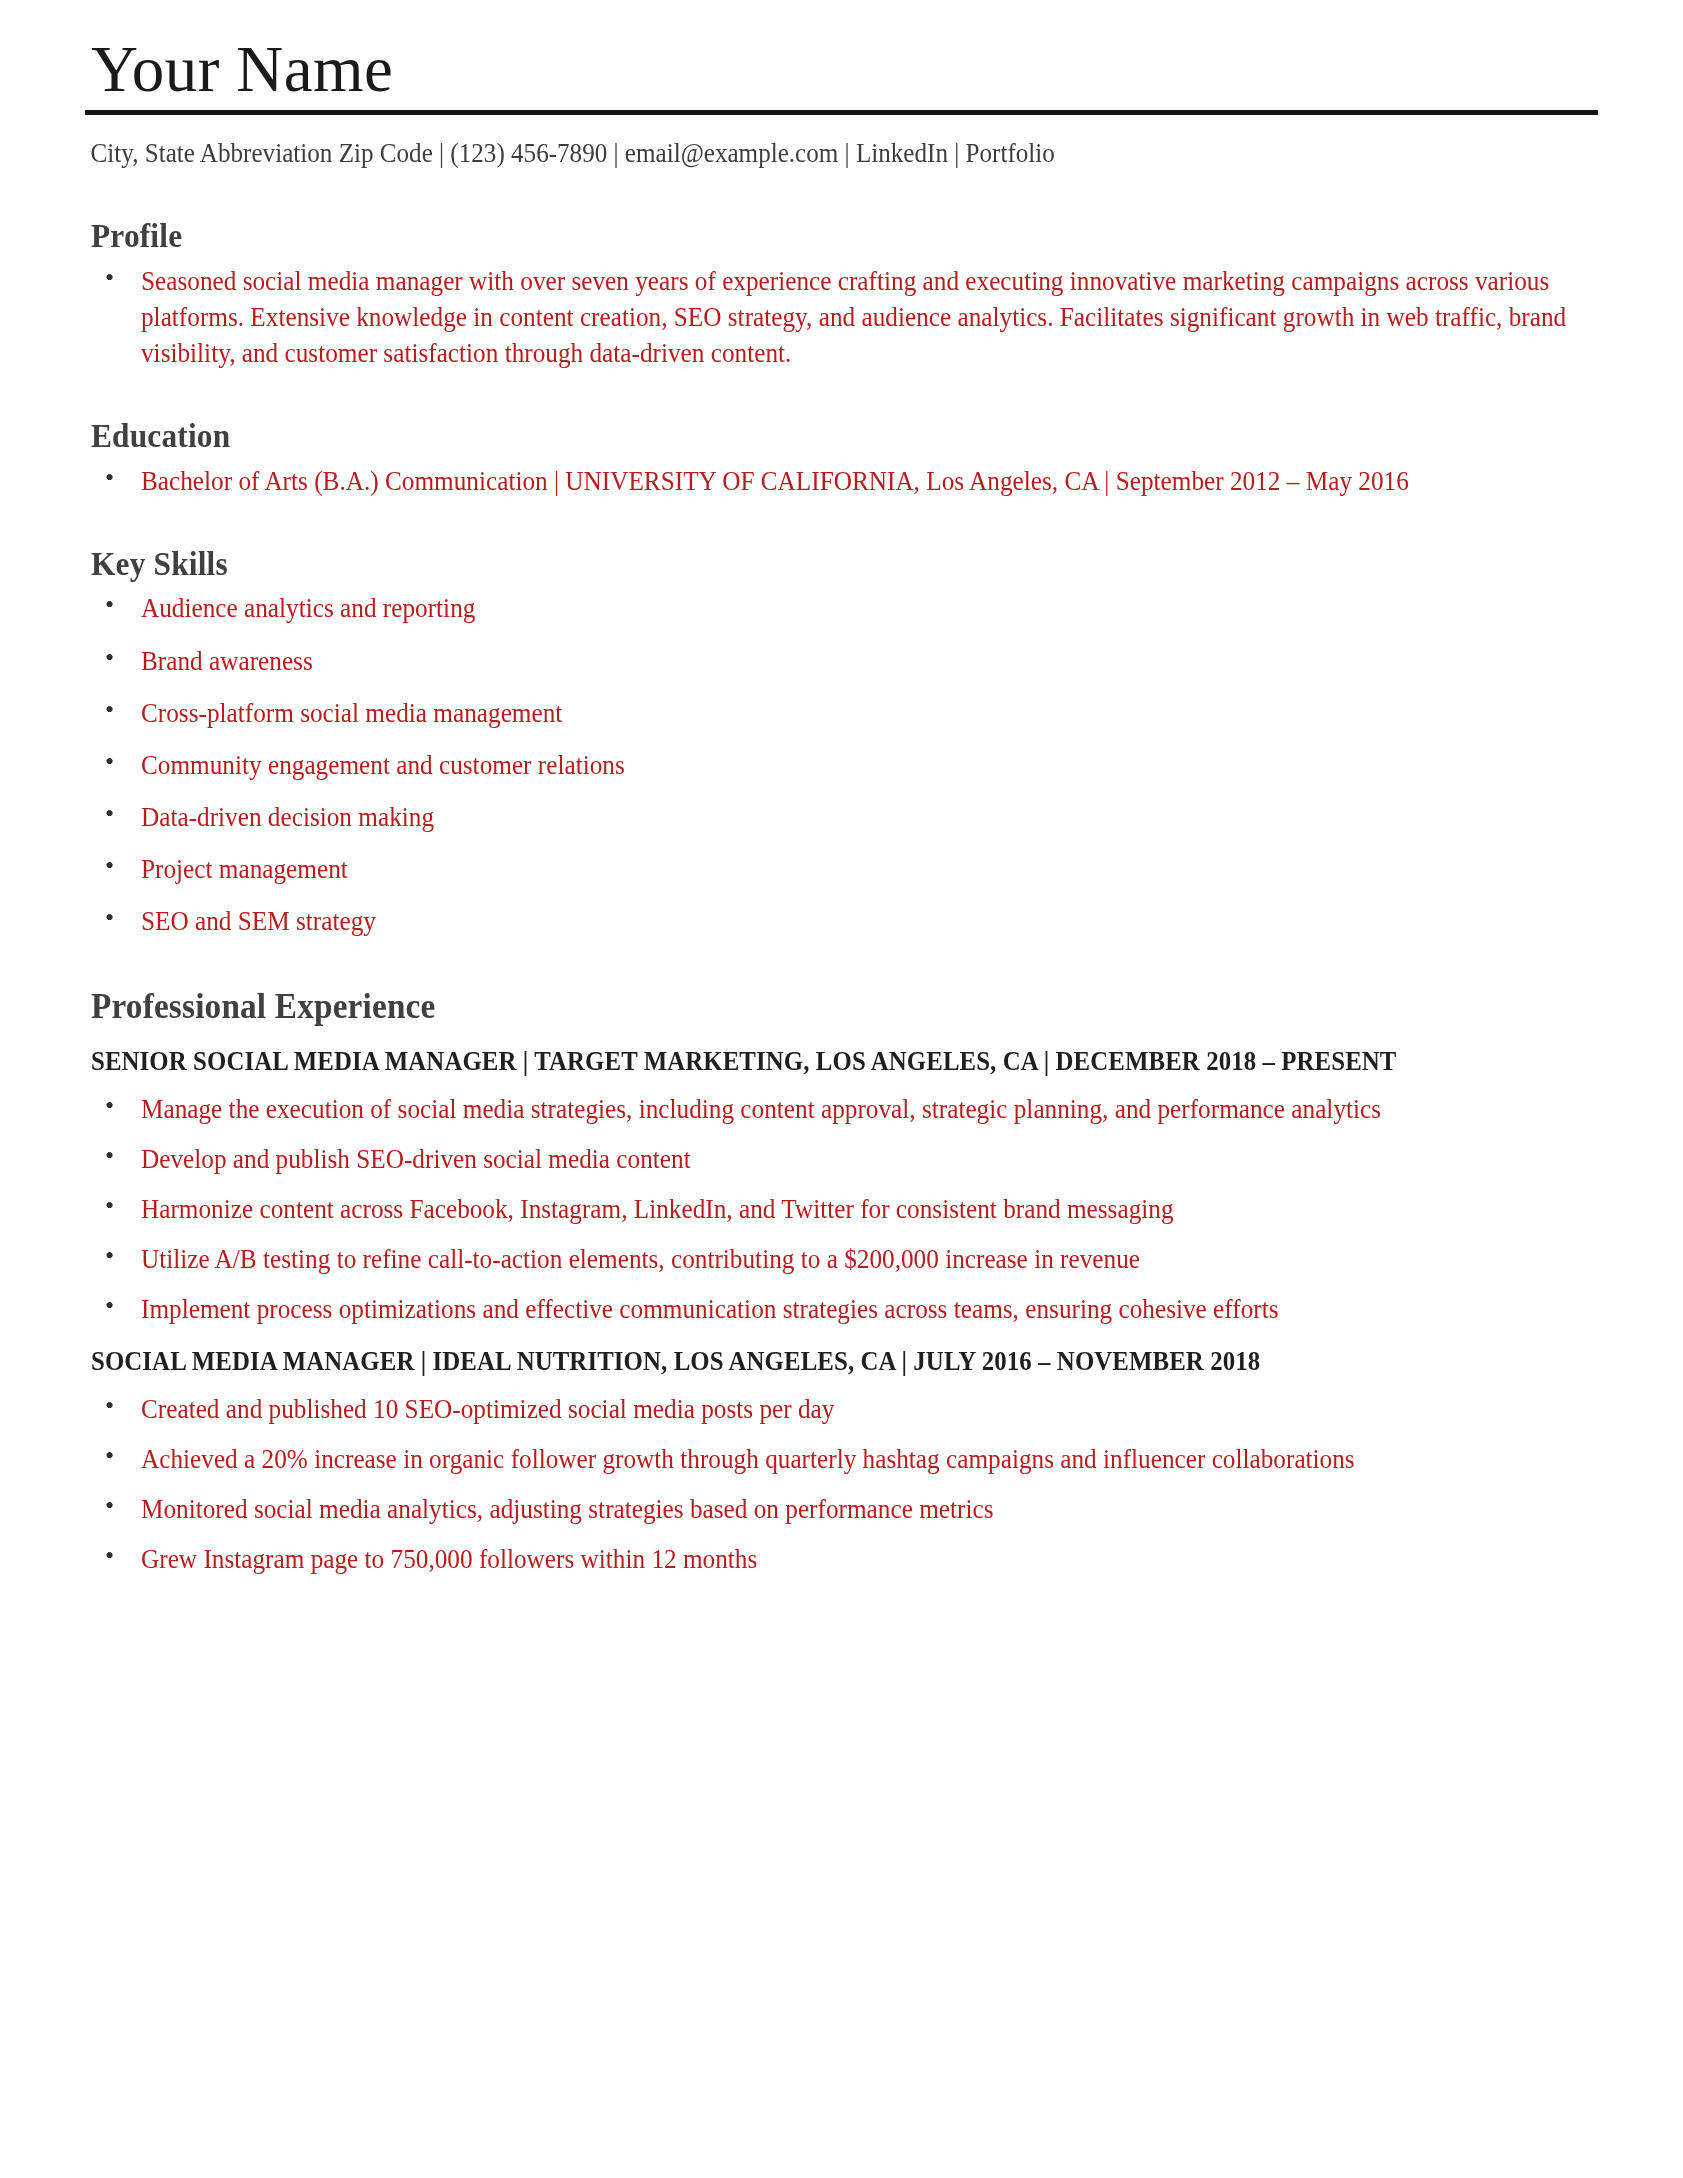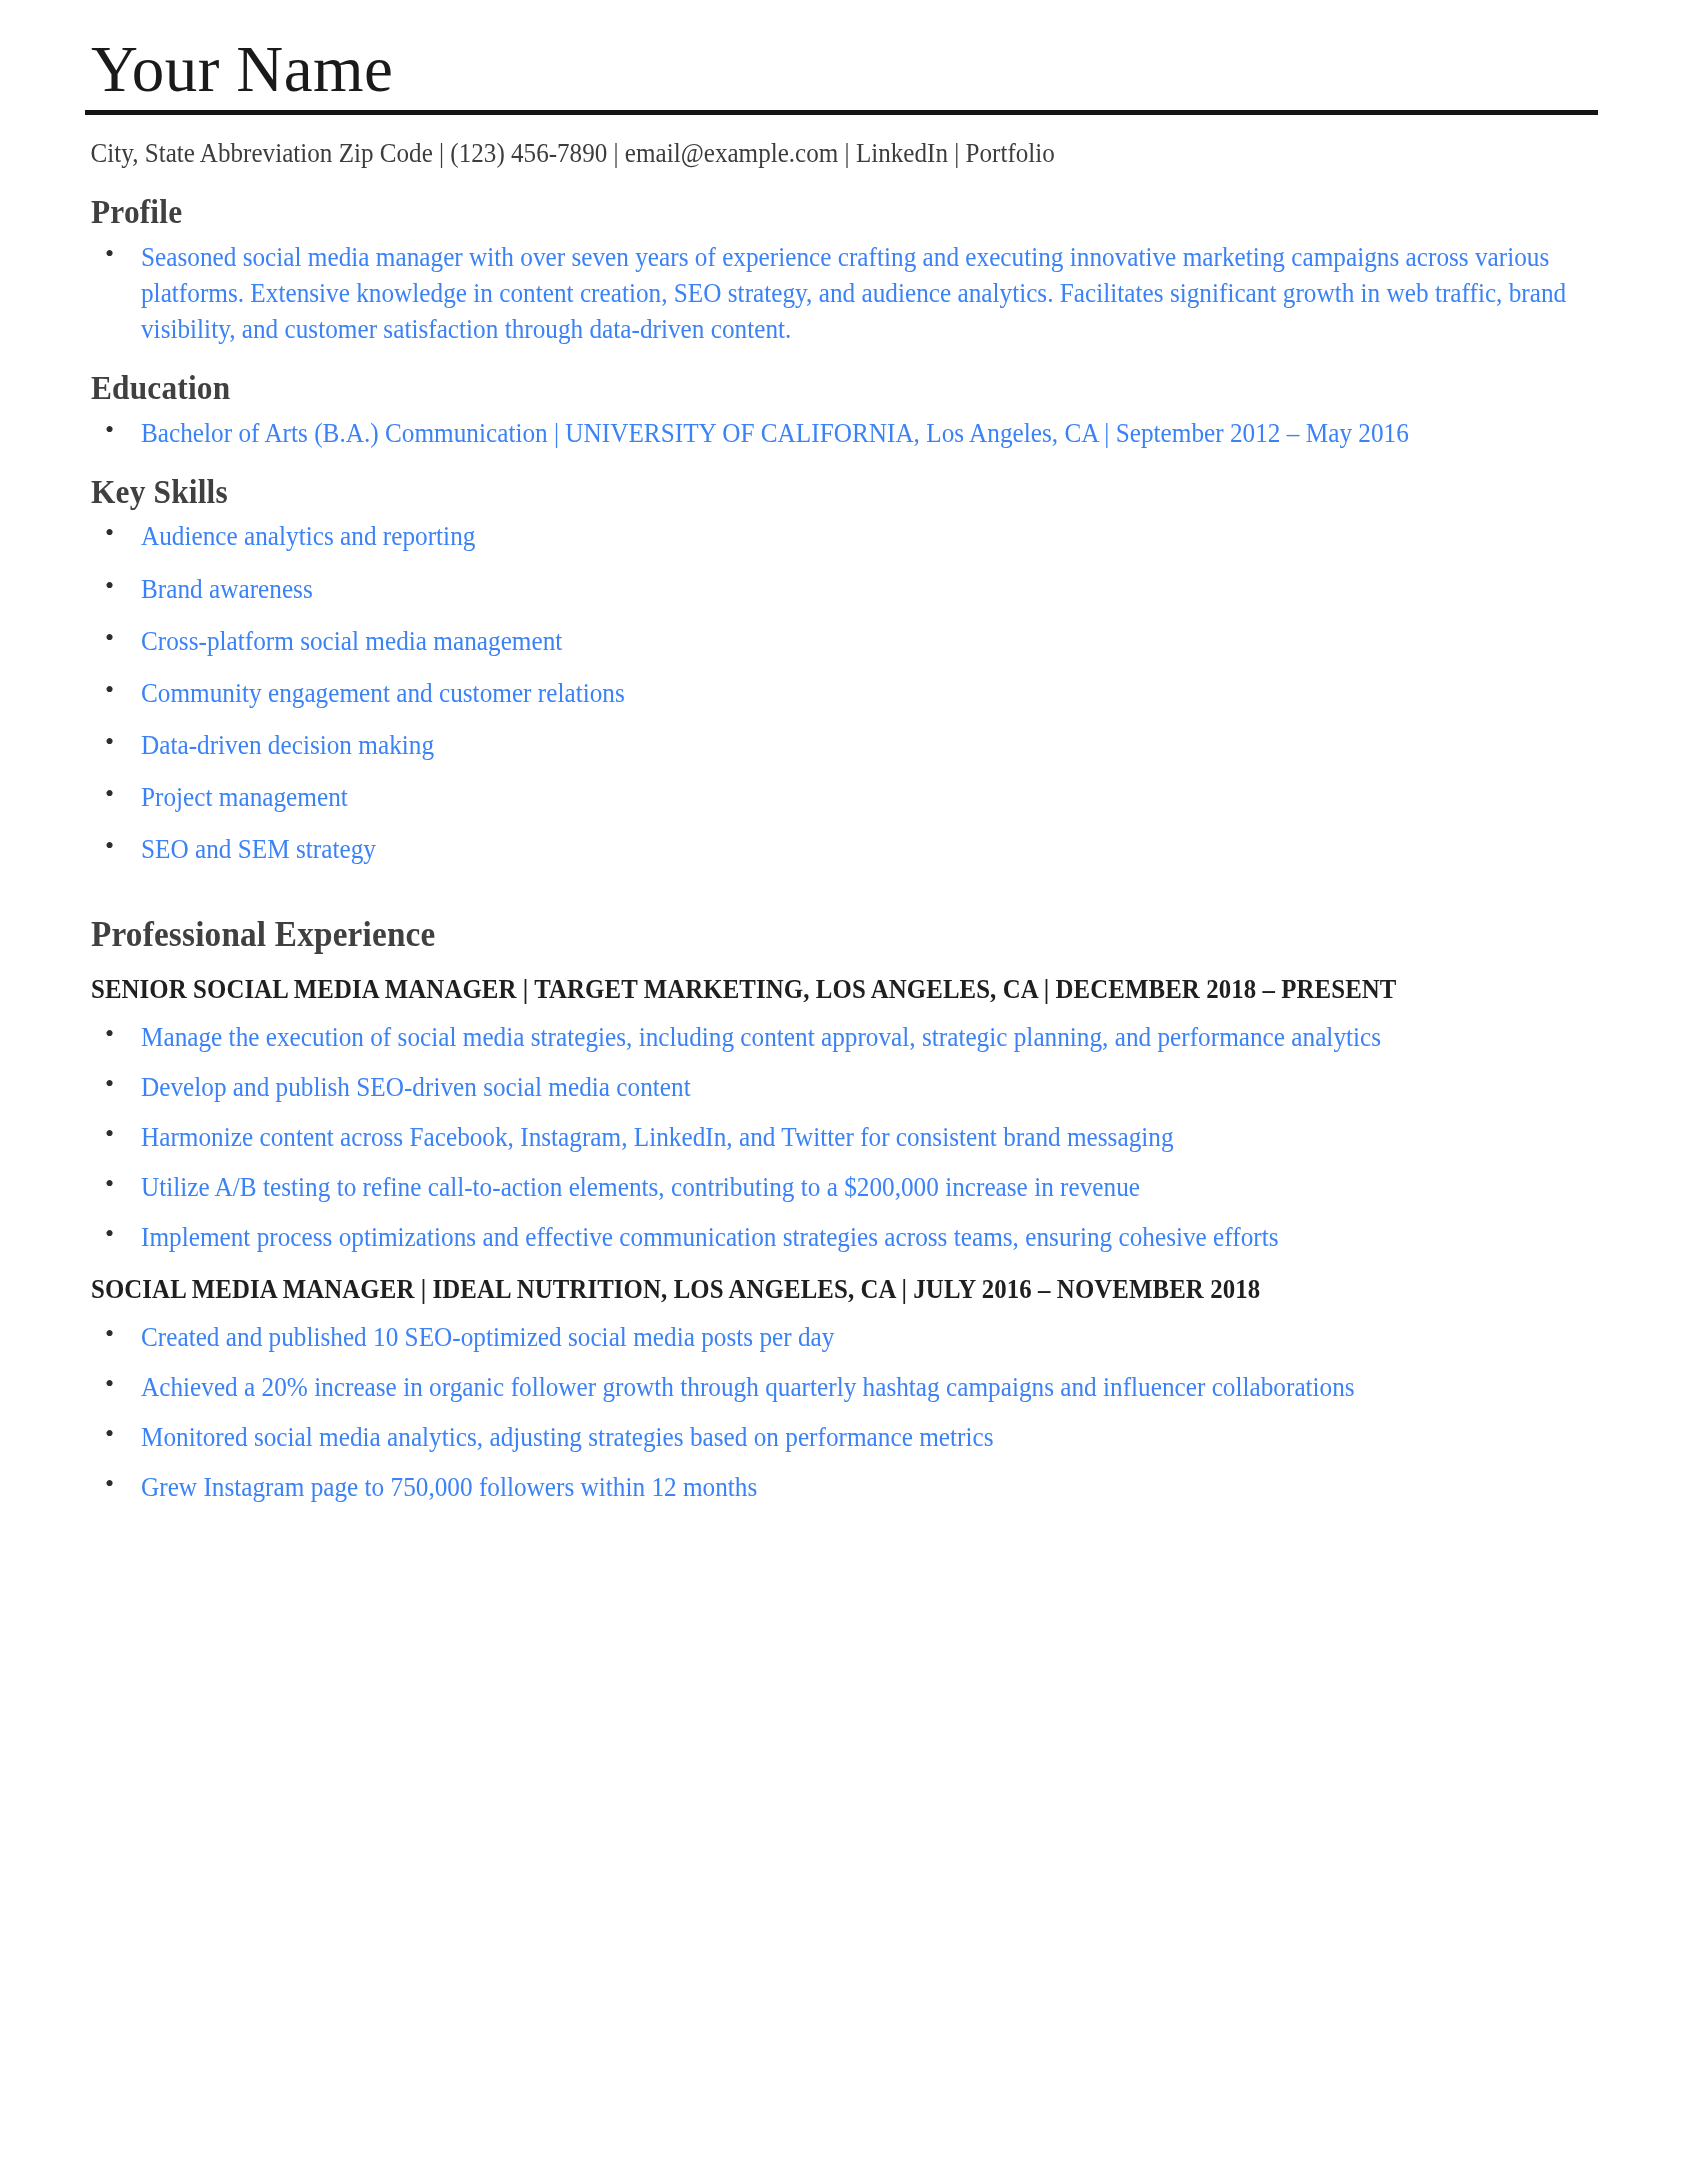--- a/index.html
+++ b/index.html
@@ -46,21 +46,21 @@
     color: #3d3d3d;
     line-height: 1.25;
     padding-left: 6px;
     transform: scaleX(0.93);
     transform-origin: left center;
     white-space: nowrap;
   }
 
   
   .section {
-    margin-top: 22px;
+    margin-top: 46px;
     padding-left: 6px;
   }
   .section.tight { margin-top: 46px; }
   .section-title {
     font-family: "Liberation Serif", "DejaVu Serif", serif;
     font-size: 33px;
     font-weight: bold;
     color: #404040;
     line-height: 1.2;
     margin: 0 0 6px 0;
@@ -72,21 +72,21 @@
 
   
   ul.bullets {
     list-style: none;
     margin: 0;
     padding: 0;
   }
   ul.bullets > li {
     position: relative;
     padding-left: 50px;
-    color: #3b82f6;
+    color: #b91c1c;
     font-size: 27px;
     line-height: 1.34;
     margin: 0 0 3px 0;
   }
   ul.bullets > li .txt {
     display: block;
     transform: scaleX(0.935);
     transform-origin: left top;
     width: 107%;
   }

